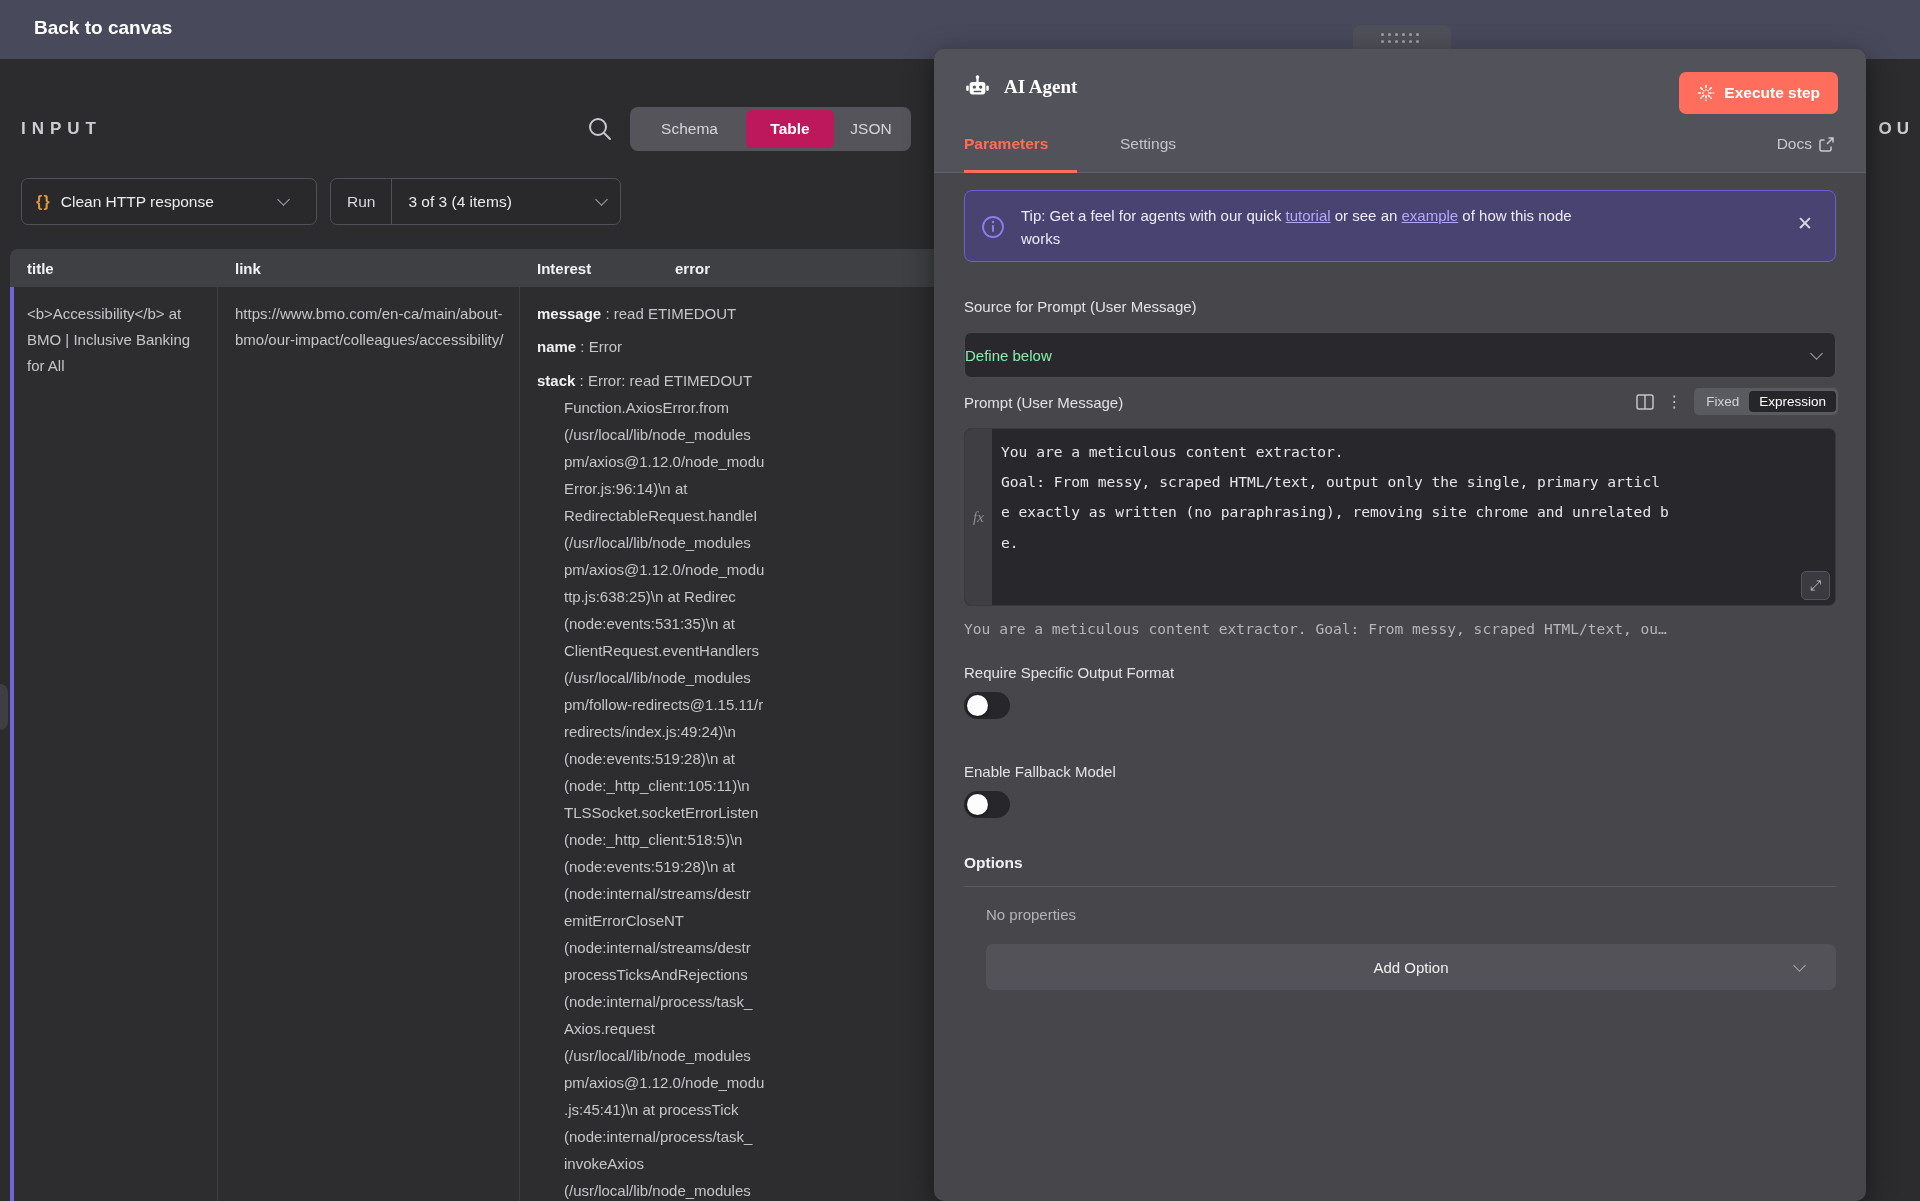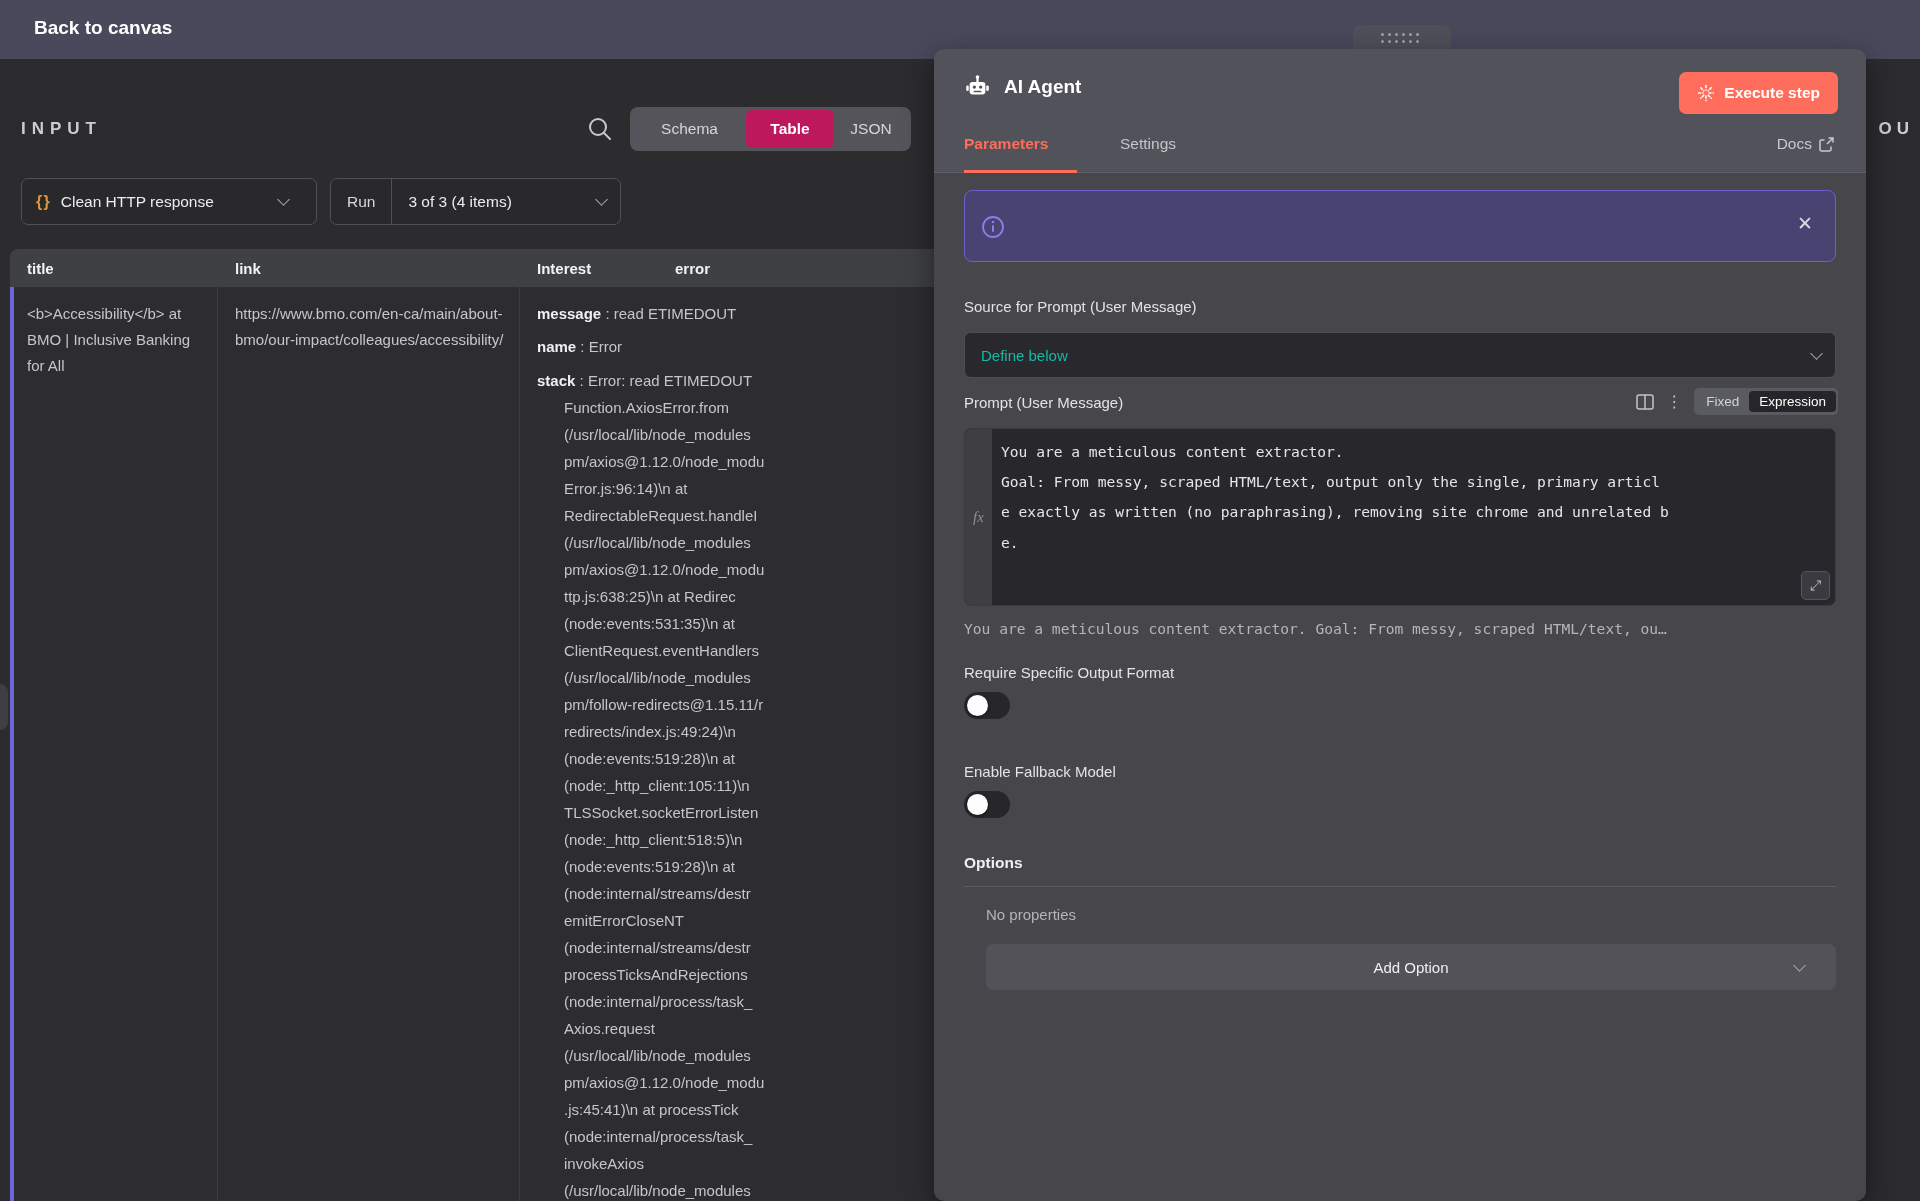--- a/index.html
+++ b/index.html
@@ -54,21 +54,21 @@
   .stack-line{line-height:27px;white-space:nowrap;padding-left:27px;color:#c6c6c9;}
 
   
   #drag-tab{left:1353px;top:25px;width:98px;height:30px;background:#50505a;border-radius:8px 8px 0 0;
             display:flex;align-items:center;justify-content:center;cursor:grab;}
   #drag-dots{display:grid;grid-template-columns:repeat(6,7px);grid-template-rows:repeat(2,7px);}
   #drag-dots i{width:3px;height:3px;border-radius:50%;background:#a2a2ac;}
   #agent-panel{left:934px;top:49px;width:932px;height:1152px;background:#46464b;border-radius:10px;
                box-shadow:0 8px 30px rgba(0,0,0,.45);overflow:hidden;}
   #panel-header{position:absolute;left:0;top:0;width:100%;height:124px;background:#52525a;border-bottom:1px solid #606068;}
-  #agent-title-row{position:absolute;left:30px;top:24px;display:flex;align-items:center;}
+  #agent-title-row{position:absolute;left:30px;top:24px;display:flex;align-items:center;font-family:Liberation Serif, serif;}
   #agent-title{font-size:19px;font-weight:700;color:#ffffff;margin-left:13px;}
   #execute-btn{position:absolute;right:28px;top:23px;height:42px;padding:0 18px;background:#ff6e5c;border-radius:7px;
                display:flex;align-items:center;font-size:15.5px;font-weight:600;color:#fff;cursor:pointer;}
   #execute-btn svg{margin-right:9px;}
   #tab-parameters{position:absolute;left:30px;top:86px;font-size:15.5px;font-weight:600;color:#ff6d5a;cursor:pointer;}
   #tab-underline{position:absolute;left:30px;top:121px;width:113px;height:3px;background:#ff6d5a;}
   #tab-settings{position:absolute;left:186px;top:86px;font-size:15.5px;color:#c4c4ca;cursor:pointer;}
   #docs-link{position:absolute;right:32px;top:86px;font-size:15.5px;color:#c9c9cf;cursor:pointer;display:flex;align-items:center;gap:7px;margin-left:32px;}
 
   #panel-body{position:absolute;left:0;top:125px;width:100%;bottom:0;}
@@ -76,21 +76,21 @@
               border:1px solid #6c5fd0;border-radius:8px;}
   #tip-icon{position:absolute;left:16px;top:24px;}
   #tip-text{position:absolute;left:56px;top:13px;width:730px;font-size:15px;line-height:23px;color:#edeaf8;}
   .tip-link{color:#b6a8f8;text-decoration:underline;cursor:pointer;}
   #tip-close{position:absolute;right:22px;top:23px;font-size:19px;color:#d8d8de;cursor:pointer;line-height:1;}
 
   .field-label{font-size:15px;color:#e3e3e7;}
   #src-label{position:absolute;left:30px;top:124px;}
   #src-select{position:absolute;left:30px;top:158px;width:872px;height:46px;background:#29292d;
               border:1px solid #4b4b52;border-radius:7px;display:flex;align-items:center;cursor:pointer;}
-  #src-select .sel-label{flex:1;padding-left:16px;font-size:15px;color:#14b8a6;}
+  #src-select .sel-label{flex:1;font-size:15px;color:#86efac;}
 
   #prompt-label{position:absolute;left:30px;top:220px;}
   #prompt-tools{position:absolute;right:28px;top:214px;display:flex;align-items:center;gap:12px;}
   #mode-toggle{display:flex;align-items:center;background:#5a5a61;border-radius:5px;padding:2px;height:27px;}
   #mode-fixed{font-size:13.5px;color:#d3d3d8;padding:0 10px;cursor:pointer;}
   #mode-expression{font-size:13.5px;color:#fff;background:#26262a;border-radius:4px;padding:3px 10px;cursor:pointer;}
 
   #code-editor{position:absolute;left:30px;top:254px;width:872px;height:178px;border-radius:7px;overflow:hidden;
                background:#28282c;border:1px solid #3a3a3f;}
   #code-gutter{position:absolute;left:0;top:0;width:27px;height:100%;background:#3e3e43;
@@ -285,20 +285,24 @@
     </div>
 
     <div id="panel-body">
 
       <div id="tip-banner">
         <svg id="tip-icon" width="24" height="24" viewBox="0 0 24 24">
           <circle cx="12" cy="12" r="10" fill="none" stroke="#8b7cf0" stroke-width="1.8"></circle>
           <rect x="11" y="10" width="2" height="7" rx="1" fill="#8b7cf0"></rect>
           <circle cx="12" cy="7" r="1.3" fill="#8b7cf0"></circle>
         </svg>
+        <div id="tip-text">
+          <span>Tip: Get a feel for agents with our quick </span><span class="tip-link">tutorial</span><span> or see an </span><span class="tip-link">example</span><span> of how this node</span>
+          <div>works</div>
+        </div>
         <div id="tip-close">✕</div>
       </div>
 
       <div class="field-label abs" id="src-label">Source for Prompt (User Message)</div>
       <div id="src-select">
         <span class="sel-label">Define below</span>
         <span class="chev"></span>
       </div>
 
       <div class="field-label abs" id="prompt-label">Prompt (User Message)</div>

